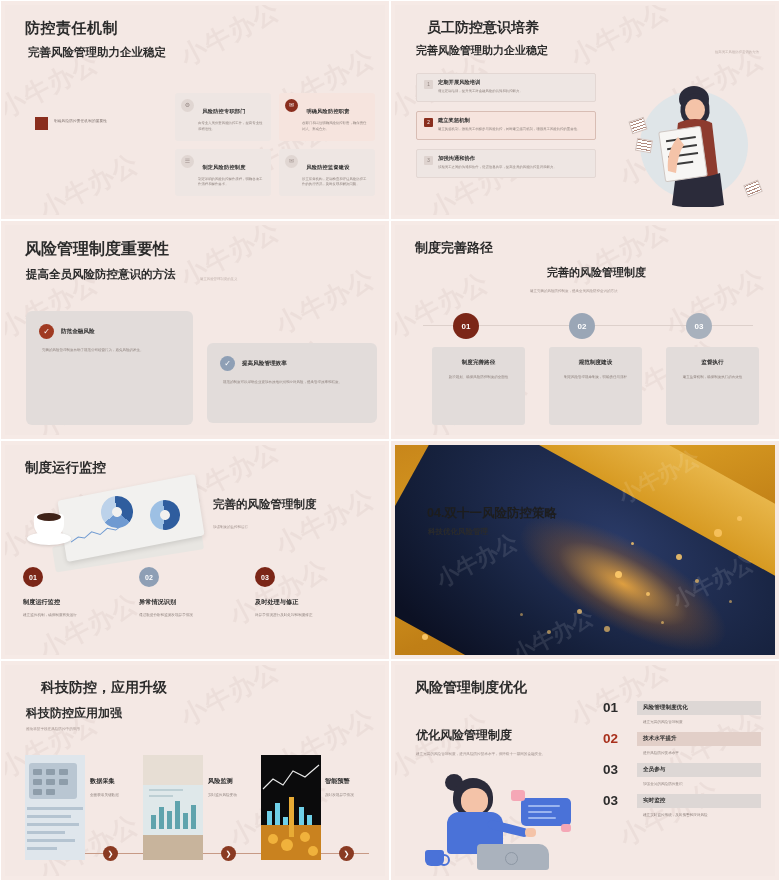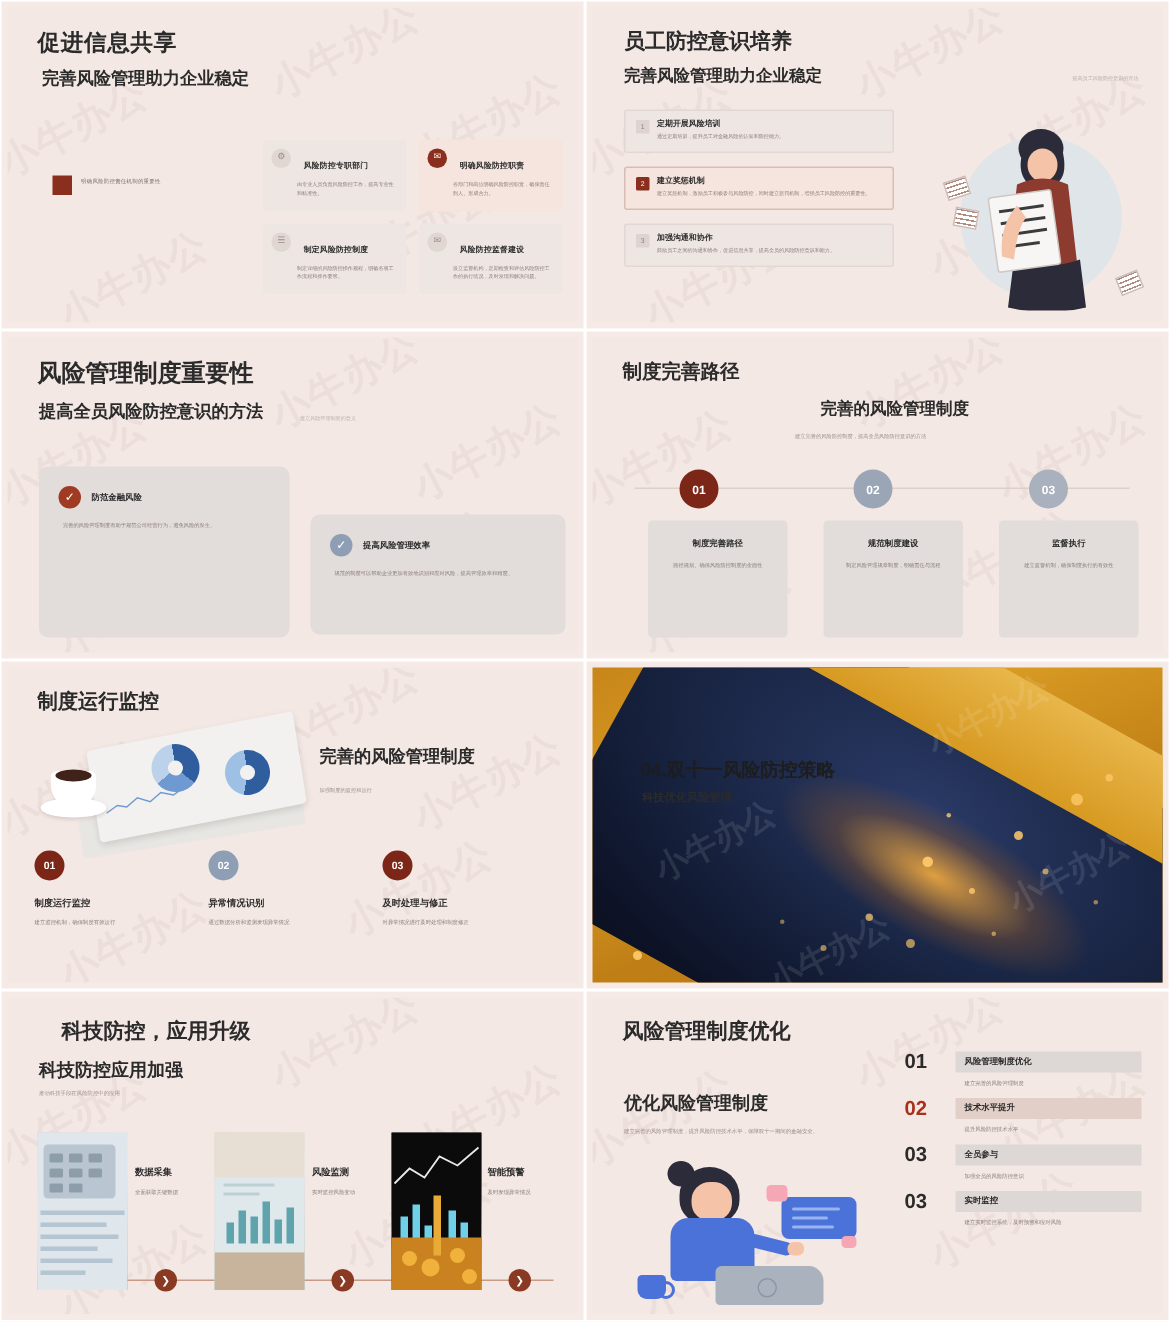--- a/index.html
+++ b/index.html
@@ -33,21 +33,21 @@
   .s1-cards { position:absolute; left:170px; top:88px; width:200px; display:grid; grid-template-columns:96px 96px; gap:8px 8px; }
   .mini-card { background:#eee6e3; border-radius:3px; padding:6px 6px 8px 6px; position:relative; min-height:45px; }
   .mini-card .ic { width:13px; height:13px; border-radius:50%; background:#e0d6d2; display:inline-block; vertical-align:top;
     font-size:6px; line-height:13px; text-align:center; color:#9a8c88; }
   .mini-card.accent .ic { background:#8a2e1e; color:#fff; }
   .mini-card .hd { display:inline-block; margin-left:4px; font-size:5.2px; font-weight:700; color:#2b2b2b; letter-spacing:.2px; }
   .mini-card .bd { margin-top:4px; margin-left:17px; font-size:3.4px; color:#8d807c; line-height:1.7; }
   .mini-card.accent { background:#f6e4de; }
 
   
-  .s2-title { left:21px; top:14px; font-size:14px;font-family:Liberation Serif, serif; }
+  .s2-title { left:32px; top:14px; font-size:14px;font-family:Liberation Serif, serif; }
   .s2-sub { left:21px; top:38px; font-size:11px; }
   .s2-mini { position:absolute; right:16px; top:45px; font-size:3.4px; color:#bcaca7; }
   .s2-list { position:absolute; left:21px; top:68px; width:180px; display:flex; flex-direction:column; gap:9px; }
   .step { background:#eee6e3; border:1px solid #e3d7d3; border-radius:2px; padding:5px 7px 6px 7px; display:flex; gap:5px; }
   .step.accent { background:#f6e4de; border-color:#d8bdb4; }
   .step .num { width:9px; height:9px; flex:0 0 9px; background:#ded3cf; color:#8d807c; font-size:4.6px;
     display:flex; align-items:center; justify-content:center; border-radius:1px; margin-top:1px; }
   .step.accent .num { background:#8a2e1e; color:#fff; }
   .step .tx .h { font-size:5.3px; font-weight:700; color:#2b2b2b; }
   .step .tx .p { font-size:3.4px; color:#8d807c; line-height:1.75; margin-top:3px; }
@@ -188,21 +188,21 @@
 
   <div class="slide">
     <div class="slide-inner">
       <div class="wm">
         <span>小牛办公</span>
         <span>小牛办公</span>
         <span>小牛办公</span>
         <span>小牛办公</span>
         <span>小牛办公</span>
       </div>
-      <div class="title s1-title">促进信息共享</div>
+      <div class="title s1-title">防控责任机制</div>
       <div class="subtitle s1-sub">完善风险管理助力企业稳定</div>
       <div class="s1-leftmark"></div>
       <div class="s1-leftlabel">明确风险防控责任机制的重要性</div>
       <div class="s1-cards">
         <div class="mini-card">
           <span class="ic">⚙</span>
           <span class="hd">风险防控专职部门</span>
           <div class="bd">由专业人员负责风险防控工作，提高专业性和精准性。</div>
         </div>
         <div class="mini-card accent">

